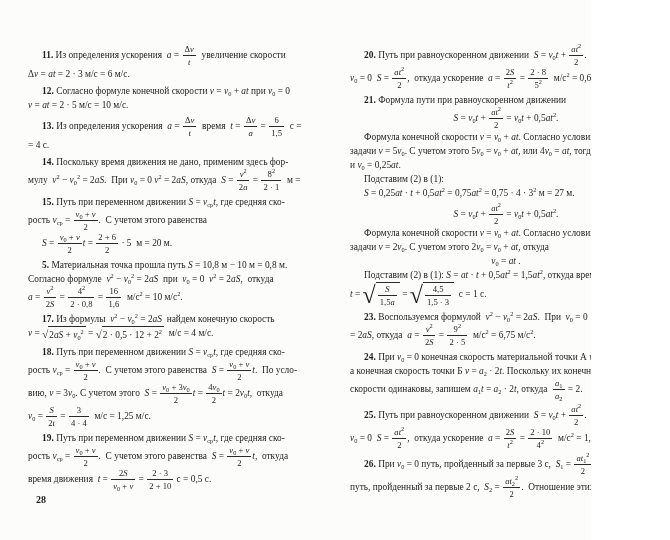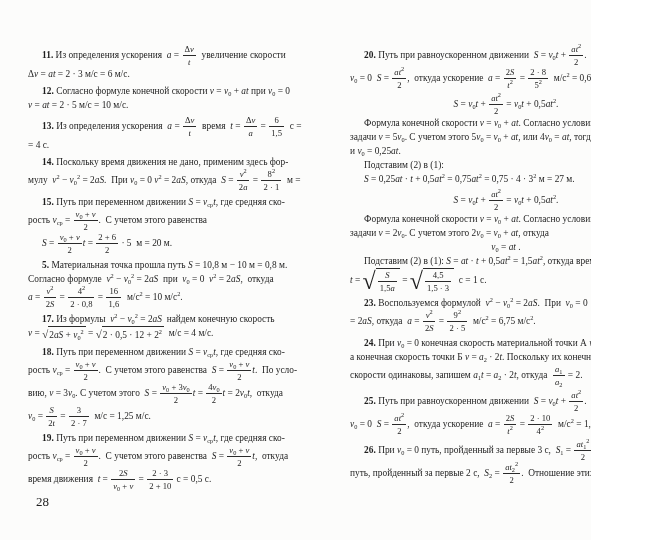--- a/index.html
+++ b/index.html
@@ -16,21 +16,21 @@
   .sub{font-size:6.3px;vertical-align:-2px;line-height:0;}
   .sup{font-size:6.3px;vertical-align:4px;line-height:0;}
   .frac{display:inline-block;vertical-align:middle;text-align:center;font-size:8.6px;line-height:10px;padding:0 1px;}
   .frac .num{display:block;border-bottom:0.8px solid #2a2a2a;padding:0 2px 1px;}
   .frac .den{display:block;padding:1px 2px 0;}
   .sqrt{display:inline-flex;align-items:stretch;vertical-align:middle;}
   .sqrt .rad{display:flex;align-items:center;font-size:11px;line-height:1;}
   .sqrt.tall .rad{font-size:24px;font-weight:100;}
   .sqrt .sqrt-body{border-top:0.8px solid #2a2a2a;padding:1px 2px 0 1px;display:inline-block;}
   .eqnum{position:absolute;right:0;top:50%;transform:translateY(-50%);}
-  .pageno{position:absolute;top:494px;font-size:13px;font-weight:normal;font-family:"Liberation Serif",serif;color:#1e1e1e;}
+  .pageno{position:absolute;top:494px;font-size:10px;font-weight:bold;font-family:"Liberation Serif",serif;color:#1e1e1e;}
   .pageno-left{left:36px;}
   .pageno-right{left:600px;width:44px;}
 </style>
 </head>
 <body>
 
 <div class="scan">
   <div class="page page-left">
     <div id="page0">
         <div class="para">
@@ -60,36 +60,37 @@
           <div class="line"><i>a</i> = <span class="frac"><span class="num"><i>v</i><span class="sup">2</span></span><span class="den">2<i>S</i></span></span> = <span class="frac"><span class="num">4<span class="sup">2</span></span><span class="den">2 · 0,8</span></span> = <span class="frac"><span class="num">16</span><span class="den">1,6</span></span>  м/с<span class="sup">2</span> = 10 м/с<span class="sup">2</span>.</div>
         </div>
         <div class="para">
           <div class="line">      <b>17.</b> Из формулы  <i>v</i><span class="sup">2</span> − <i>v</i><span class="sub">0</span><span class="sup">2</span> = 2<i>aS</i>  найдем конечную скорость</div>
           <div class="line"><i>v</i> = <span class="sqrt"><span class="rad">√</span><span class="sqrt-body">2<i>aS</i> + <i>v</i><span class="sub">0</span><span class="sup">2</span></span></span> = <span class="sqrt"><span class="rad">√</span><span class="sqrt-body">2 · 0,5 · 12 + 2<span class="sup">2</span></span></span>  м/с = 4 м/с.</div>
         </div>
         <div class="para">
           <div class="line">      <b>18.</b> Путь при переменном движении <i>S</i> = <i>v</i><span class="sub">ср</span><i>t</i>, где средняя ско-</div>
           <div class="line">рость <i>v</i><span class="sub">ср</span> = <span class="frac"><span class="num"><i>v</i><span class="sub">0</span> + <i>v</i></span><span class="den">2</span></span>.  С учетом этого равенства  <i>S</i> = <span class="frac"><span class="num"><i>v</i><span class="sub">0</span> + <i>v</i></span><span class="den">2</span></span><i>t</i>.  По усло-</div>
           <div class="line">вию, <i>v</i> = 3<i>v</i><span class="sub">0</span>. С учетом этого  <i>S</i> = <span class="frac"><span class="num"><i>v</i><span class="sub">0</span> + 3<i>v</i><span class="sub">0</span></span><span class="den">2</span></span><i>t</i> = <span class="frac"><span class="num">4<i>v</i><span class="sub">0</span></span><span class="den">2</span></span><i>t</i> = 2<i>v</i><span class="sub">0</span><i>t</i>,  откуда</div>
-          <div class="line"><i>v</i><span class="sub">0</span> = <span class="frac"><span class="num"><i>S</i></span><span class="den">2<i>t</i></span></span> = <span class="frac"><span class="num">3</span><span class="den">2 · 7</span></span>  м/с = 1,25 м/с.</div>
+          <div class="line"><i>v</i><span class="sub">0</span> = <span class="frac"><span class="num"><i>S</i></span><span class="den">2<i>t</i></span></span> = <span class="frac"><span class="num">3</span><span class="den">4 · 4</span></span>  м/с = 1,25 м/с.</div>
         </div>
         <div class="para">
           <div class="line">      <b>19.</b> Путь при переменном движении <i>S</i> = <i>v</i><span class="sub">ср</span><i>t</i>, где средняя ско-</div>
           <div class="line">рость <i>v</i><span class="sub">ср</span> = <span class="frac"><span class="num"><i>v</i><span class="sub">0</span> + <i>v</i></span><span class="den">2</span></span>.  С учетом этого равенства  <i>S</i> = <span class="frac"><span class="num"><i>v</i><span class="sub">0</span> + <i>v</i></span><span class="den">2</span></span><i>t</i>,  откуда</div>
           <div class="line">время движения  <i>t</i> = <span class="frac"><span class="num">2<i>S</i></span><span class="den"><i>v</i><span class="sub">0</span> + <i>v</i></span></span> = <span class="frac"><span class="num">2 · 3</span><span class="den">2 + 10</span></span> с = 0,5 с.</div>
         </div>
       </div>
   </div>
   <div class="page page-right">
     <div id="page1">
         <div class="para">
           <div class="line">      <b>20.</b> Путь при равноускоренном движении  <i>S</i> = <i>v</i><span class="sub">0</span><i>t</i> + <span class="frac"><span class="num"><i>at</i><span class="sup">2</span></span><span class="den">2</span></span>.  При</div>
           <div class="line"><i>v</i><span class="sub">0</span> = 0  <i>S</i> = <span class="frac"><span class="num"><i>at</i><span class="sup">2</span></span><span class="den">2</span></span>,  откуда ускорение  <i>a</i> = <span class="frac"><span class="num">2<i>S</i></span><span class="den"><i>t</i><span class="sup">2</span></span></span> = <span class="frac"><span class="num">2 · 8</span><span class="den">5<span class="sup">2</span></span></span>  м/с<span class="sup">2</span> = 0,64 м/с<span class="sup">2</span>.</div>
         </div>
         <div class="para">
+          <div class="line">      <b>21.</b> Формула пути при равноускоренном движении</div>
           <div class="line center"><i>S</i> = <i>v</i><span class="sub">0</span><i>t</i> + <span class="frac"><span class="num"><i>at</i><span class="sup">2</span></span><span class="den">2</span></span> = <i>v</i><span class="sub">0</span><i>t</i> + 0,5<i>at</i><span class="sup">2</span>.<span class="eqnum">(1)</span></div>
           <div class="line">      Формула конечной скорости <i>v</i> = <i>v</i><span class="sub">0</span> + <i>at</i>. Согласно условию</div>
           <div class="line">задачи <i>v</i> = 5<i>v</i><span class="sub">0</span>. С учетом этого 5<i>v</i><span class="sub">0</span> = <i>v</i><span class="sub">0</span> + <i>at</i>, или 4<i>v</i><span class="sub">0</span> = <i>at</i>, тогда</div>
           <div class="line">и <i>v</i><span class="sub">0</span> = 0,25<i>at</i>.<span class="eqnum">(2)</span></div>
           <div class="line">      Подставим (2) в (1):</div>
           <div class="line">      <i>S</i> = 0,25<i>at</i> · <i>t</i> + 0,5<i>at</i><span class="sup">2</span> = 0,75<i>at</i><span class="sup">2</span> = 0,75 · 4 · 3<span class="sup">2</span> м = 27 м.</div>
         </div>
         <div class="para">
           <div class="line center"><i>S</i> = <i>v</i><span class="sub">0</span><i>t</i> + <span class="frac"><span class="num"><i>at</i><span class="sup">2</span></span><span class="den">2</span></span> = <i>v</i><span class="sub">0</span><i>t</i> + 0,5<i>at</i><span class="sup">2</span>.<span class="eqnum">(1)</span></div>
           <div class="line">      Формула конечной скорости <i>v</i> = <i>v</i><span class="sub">0</span> + <i>at</i>. Согласно условию</div>

